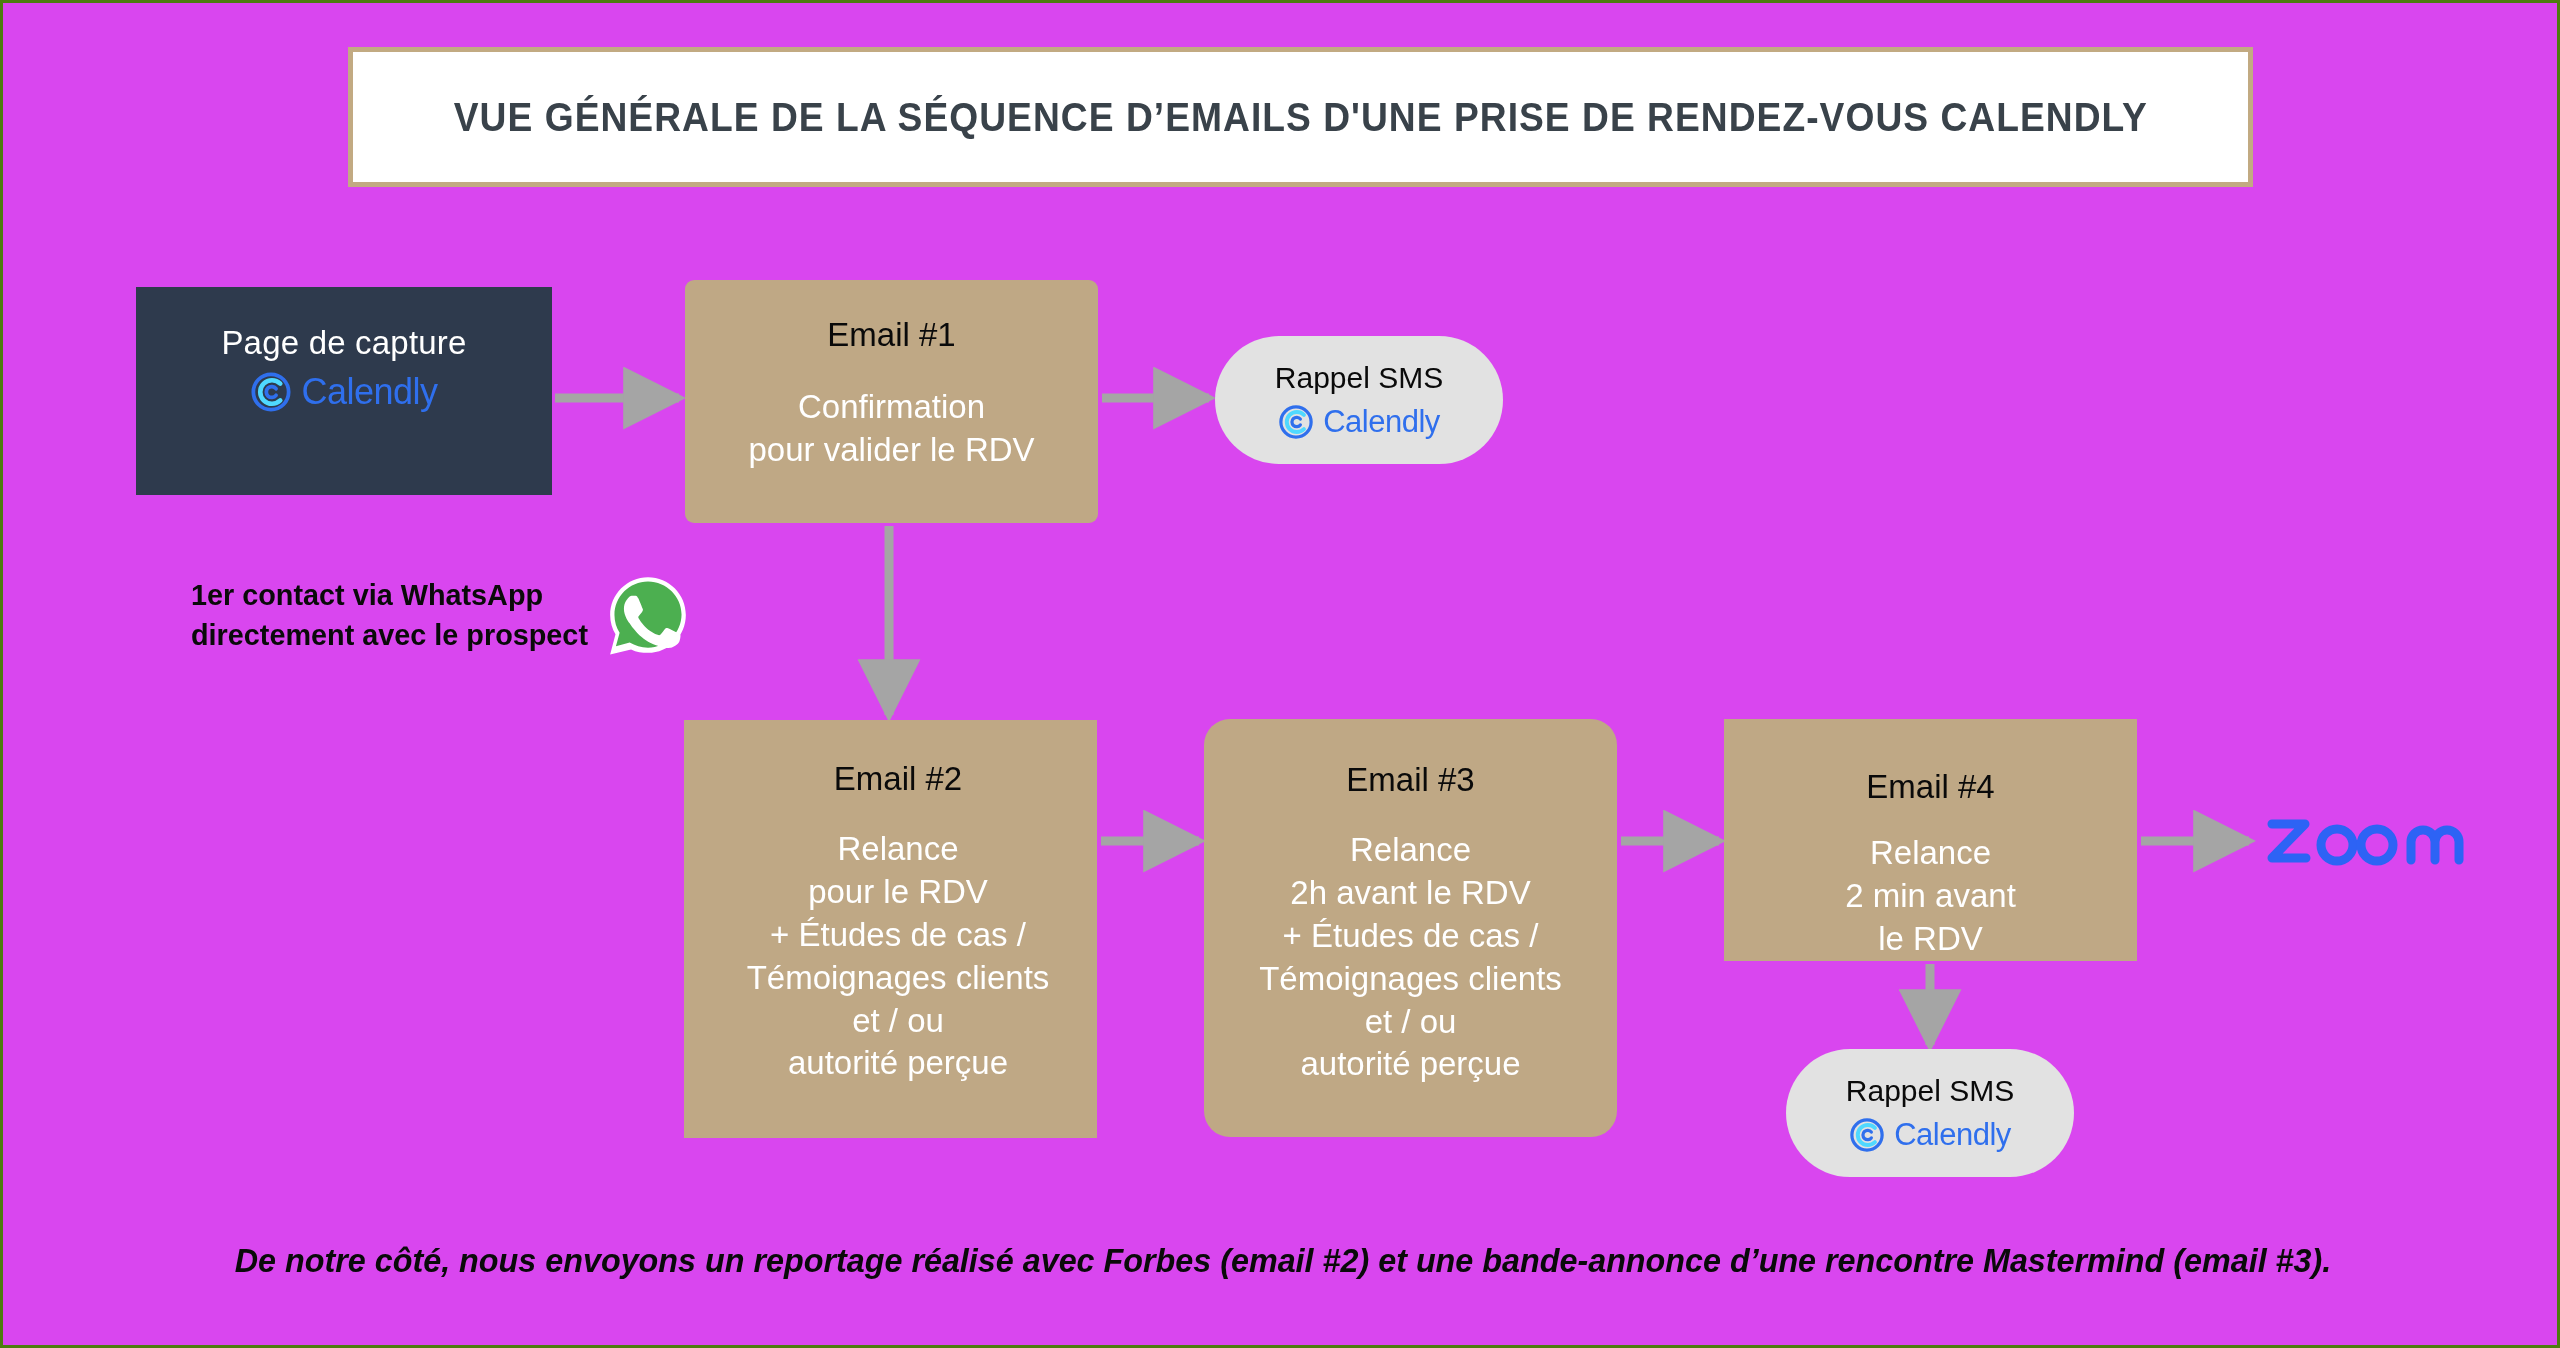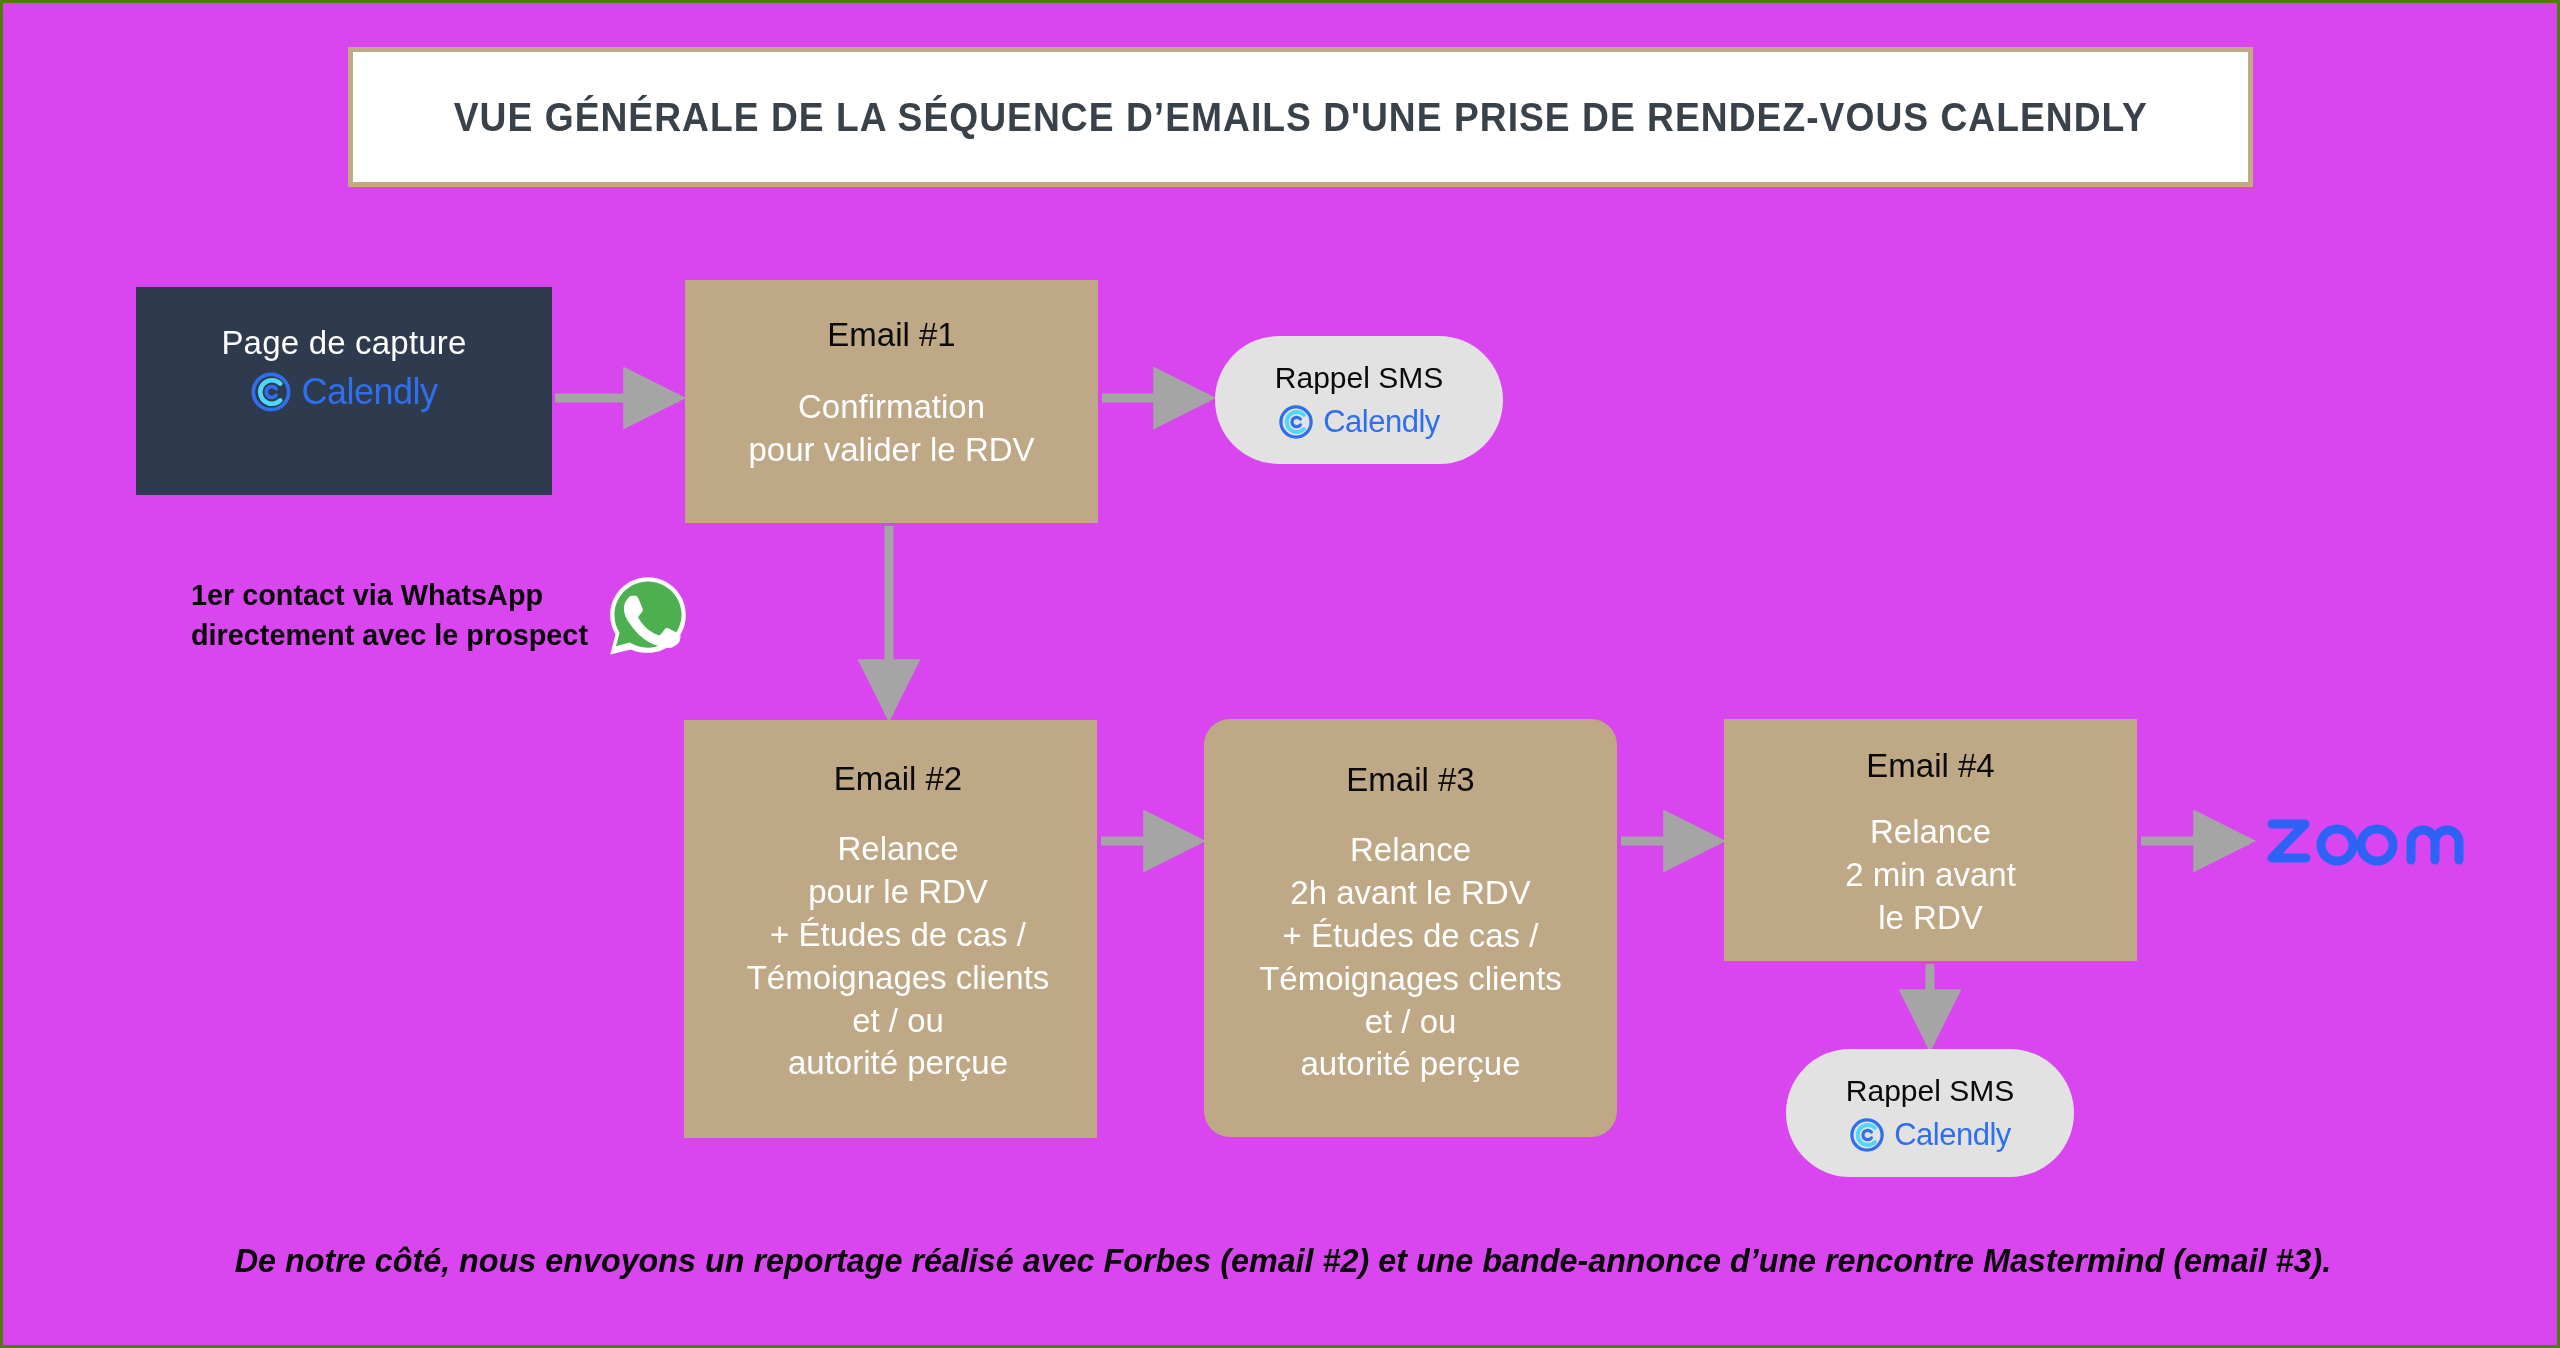--- a/index.html
+++ b/index.html
@@ -76,30 +76,30 @@
     font-weight: normal;
     line-height: 1.15;
   }
   .email-body {
     color: #ffffff;
     font-size: 33px;
     line-height: 1.30;
     white-space: pre-line;
   }
 
-  #email1 { left: 682px; top: 277px;  width: 413px; height: 243px; padding-top: 36px; }
+  #email1 { left: 682px; top: 277px;  width: 413px; height: 243px; padding-top: 36px; border-radius: 9px; }
   #email1 .email-body { margin-top: 32px; }
 
   #email2 { left: 681px; top: 717px;  width: 413px; height: 418px; padding-top: 40px; padding-left: 15px; }
   #email2 .email-body { margin-top: 30px; }
 
   #email3 { left: 1201px; top: 716px; width: 413px; height: 418px; padding-top: 42px; border-radius: 26px; }
   #email3 .email-body { margin-top: 30px; }
 
-  #email4 { left: 1721px; top: 716px; width: 413px; height: 242px; padding-top: 28px; }
+  #email4 { left: 1721px; top: 716px; width: 413px; height: 242px; padding-top: 28px; justify-content: flex-end; }
   #email4 .email-body { margin-top: 26px; }
 
   
   .sms-pill {
     position: absolute;
     background: #e2e2e2;
     border-radius: 999px;
     display: flex;
     flex-direction: column;
     align-items: center;

